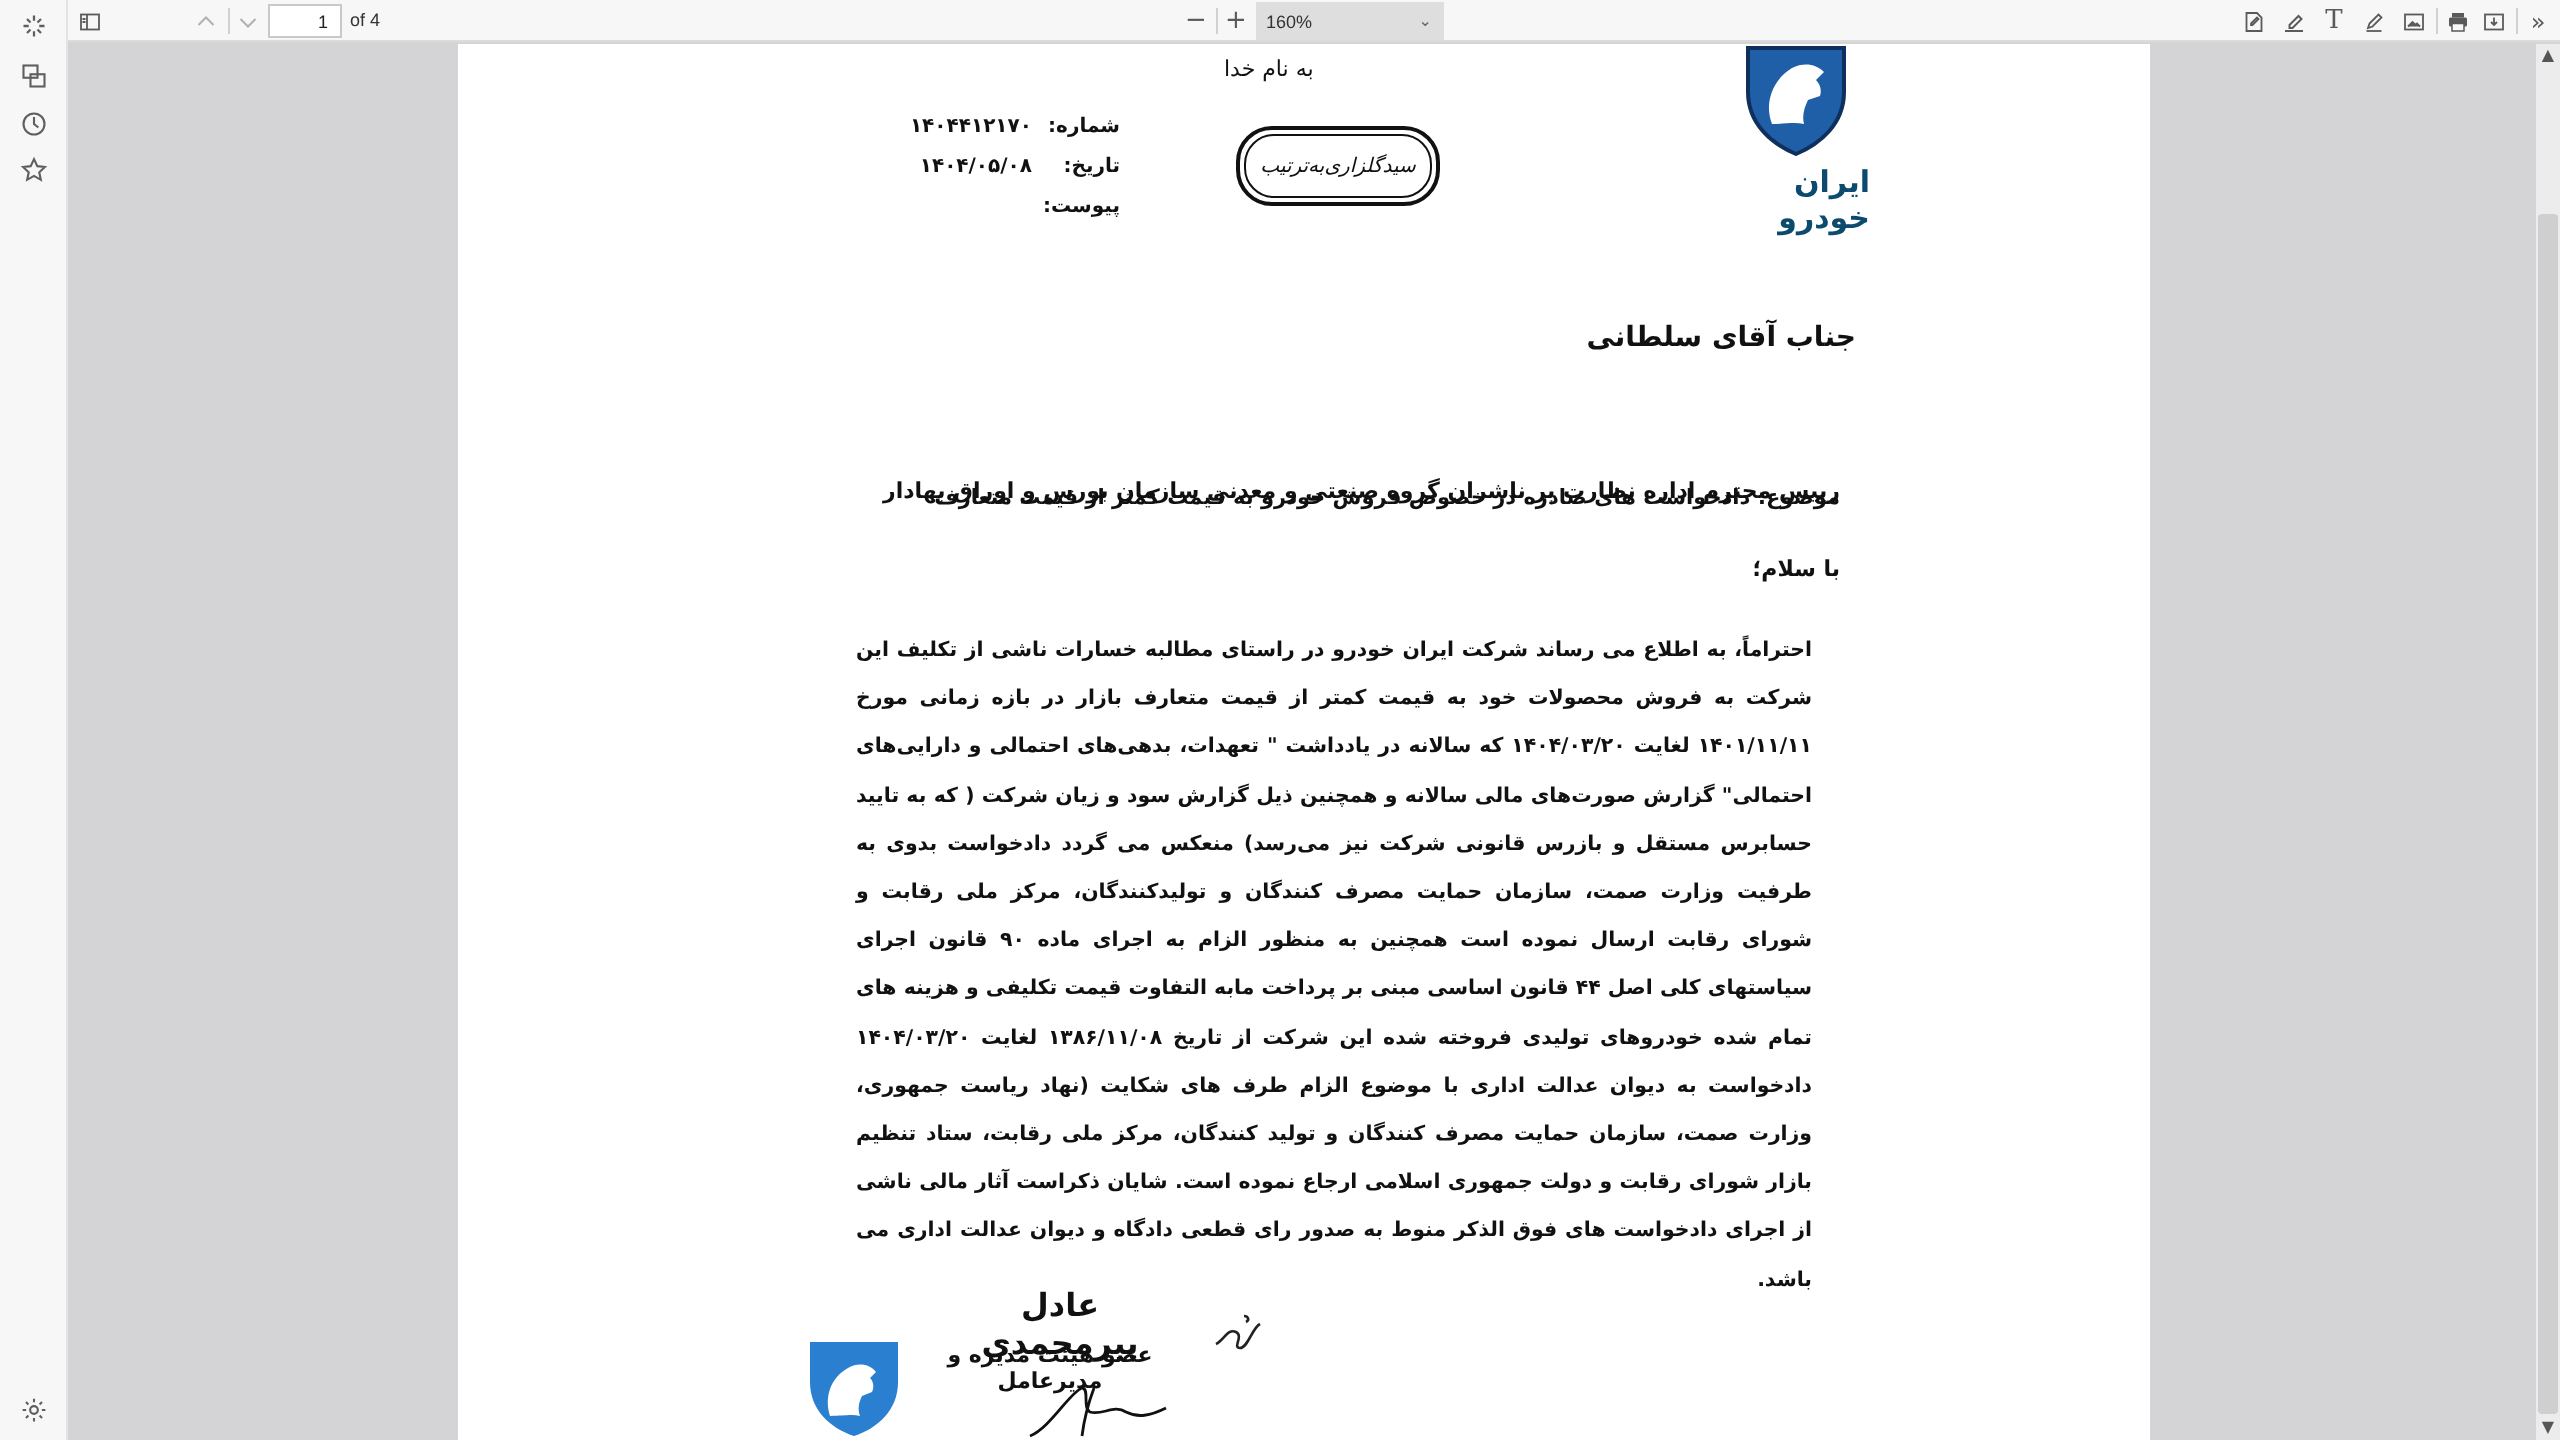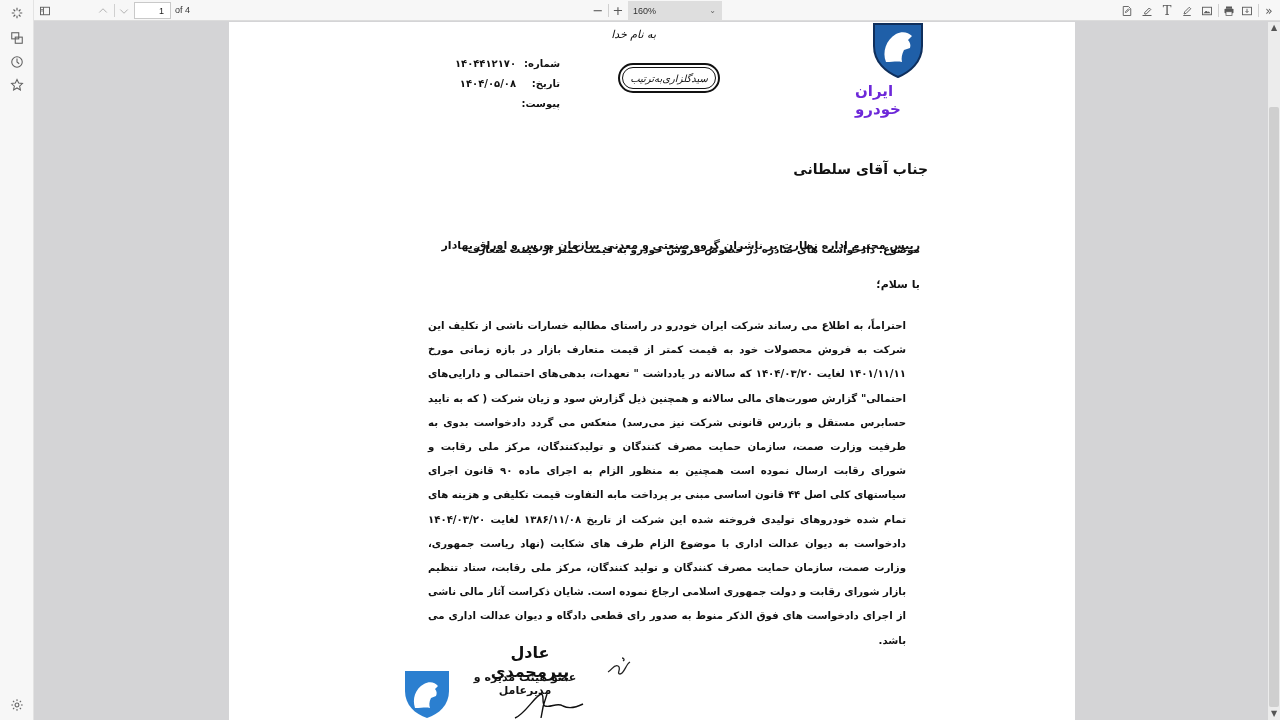--- a/index.html
+++ b/index.html
@@ -26,24 +26,24 @@
 
   
   .scrollbar { position: absolute; left: 1268px; top: 22px; width: 12px; height: 698px; background: #ececec; }
   .scroll-thumb { position: absolute; left: 1px; top: 85px; width: 10px; height: 600px; background: #cfcfcf; border-radius: 2px; }
   .scroll-arrow { position: absolute; left: 0; width: 12px; height: 12px; font-size: 8px; color: #555; text-align: center; line-height: 12px; cursor: pointer; }
 
   
   .doc { direction: rtl; font-family: "DejaVu Sans", sans-serif; color: #111; }
   .logo-area { position: absolute; left: 855px; top: 20px; width: 80px; height: 84px; }
   .logo-shield { position: absolute; left: 17px; top: 0; width: 52px; height: 58px; }
-  .logo-text { position: absolute; left: 0; top: 62px; width: 80px; text-align: left; font-weight: bold; font-size: 15px; color: #6d28d9; }
-
-  .basmala { position: absolute; left: 596px; top: 28px; width: 60px; text-align: right; font-size: 11px; font-style: italic; font-family: "DejaVu Serif", serif; }
-  .stamp { position: absolute; left: 618px; top: 63px; width: 102px; height: 30px; border: 2px solid #111; border-radius: 18px; display: flex; align-items: center; justify-content: center; font-size: 10px; font-style: italic; font-family: "DejaVu Serif", serif; }
+  .logo-text { position: absolute; left: 0; top: 62px; width: 80px; text-align: right; font-weight: bold; font-size: 15px; color: #0c4a6e; }
+
+  .basmala { position: absolute; left: 612px; top: 28px; width: 60px; text-align: left; font-size: 11px; font-family: "DejaVu Serif", serif; }
+  .stamp { position: absolute; left: 618px; top: 63px; width: 102px; height: 40px; border: 2px solid #111; border-radius: 18px; display: flex; align-items: center; justify-content: center; font-size: 10px; font-style: italic; font-family: "DejaVu Serif", serif; }
   .stamp::before { content: ""; position: absolute; inset: 2px; border: 1px solid #111; border-radius: 15px; }
 
   .meta { position: absolute; left: 440px; top: 58px; width: 120px; font-size: 10px; font-weight: bold; }
   .meta-row { height: 20px; display: flex; direction: rtl; justify-content: flex-start; }
   .meta-label { width: 38px; text-align: right; }
   .meta-value { padding-right: 6px; direction: ltr; }
 
   .addressee { position: absolute; right: 352px; top: 161px; font-size: 14px; font-weight: bold; }
   .title-line { position: absolute; right: 360px; top: 195px; font-size: 11px; font-weight: bold; white-space: nowrap; margin-top: 44px; }
   .subject { position: absolute; right: 360px; top: 231px; font-size: 10.5px; font-weight: bold; white-space: nowrap; margin-top: 12px; }

